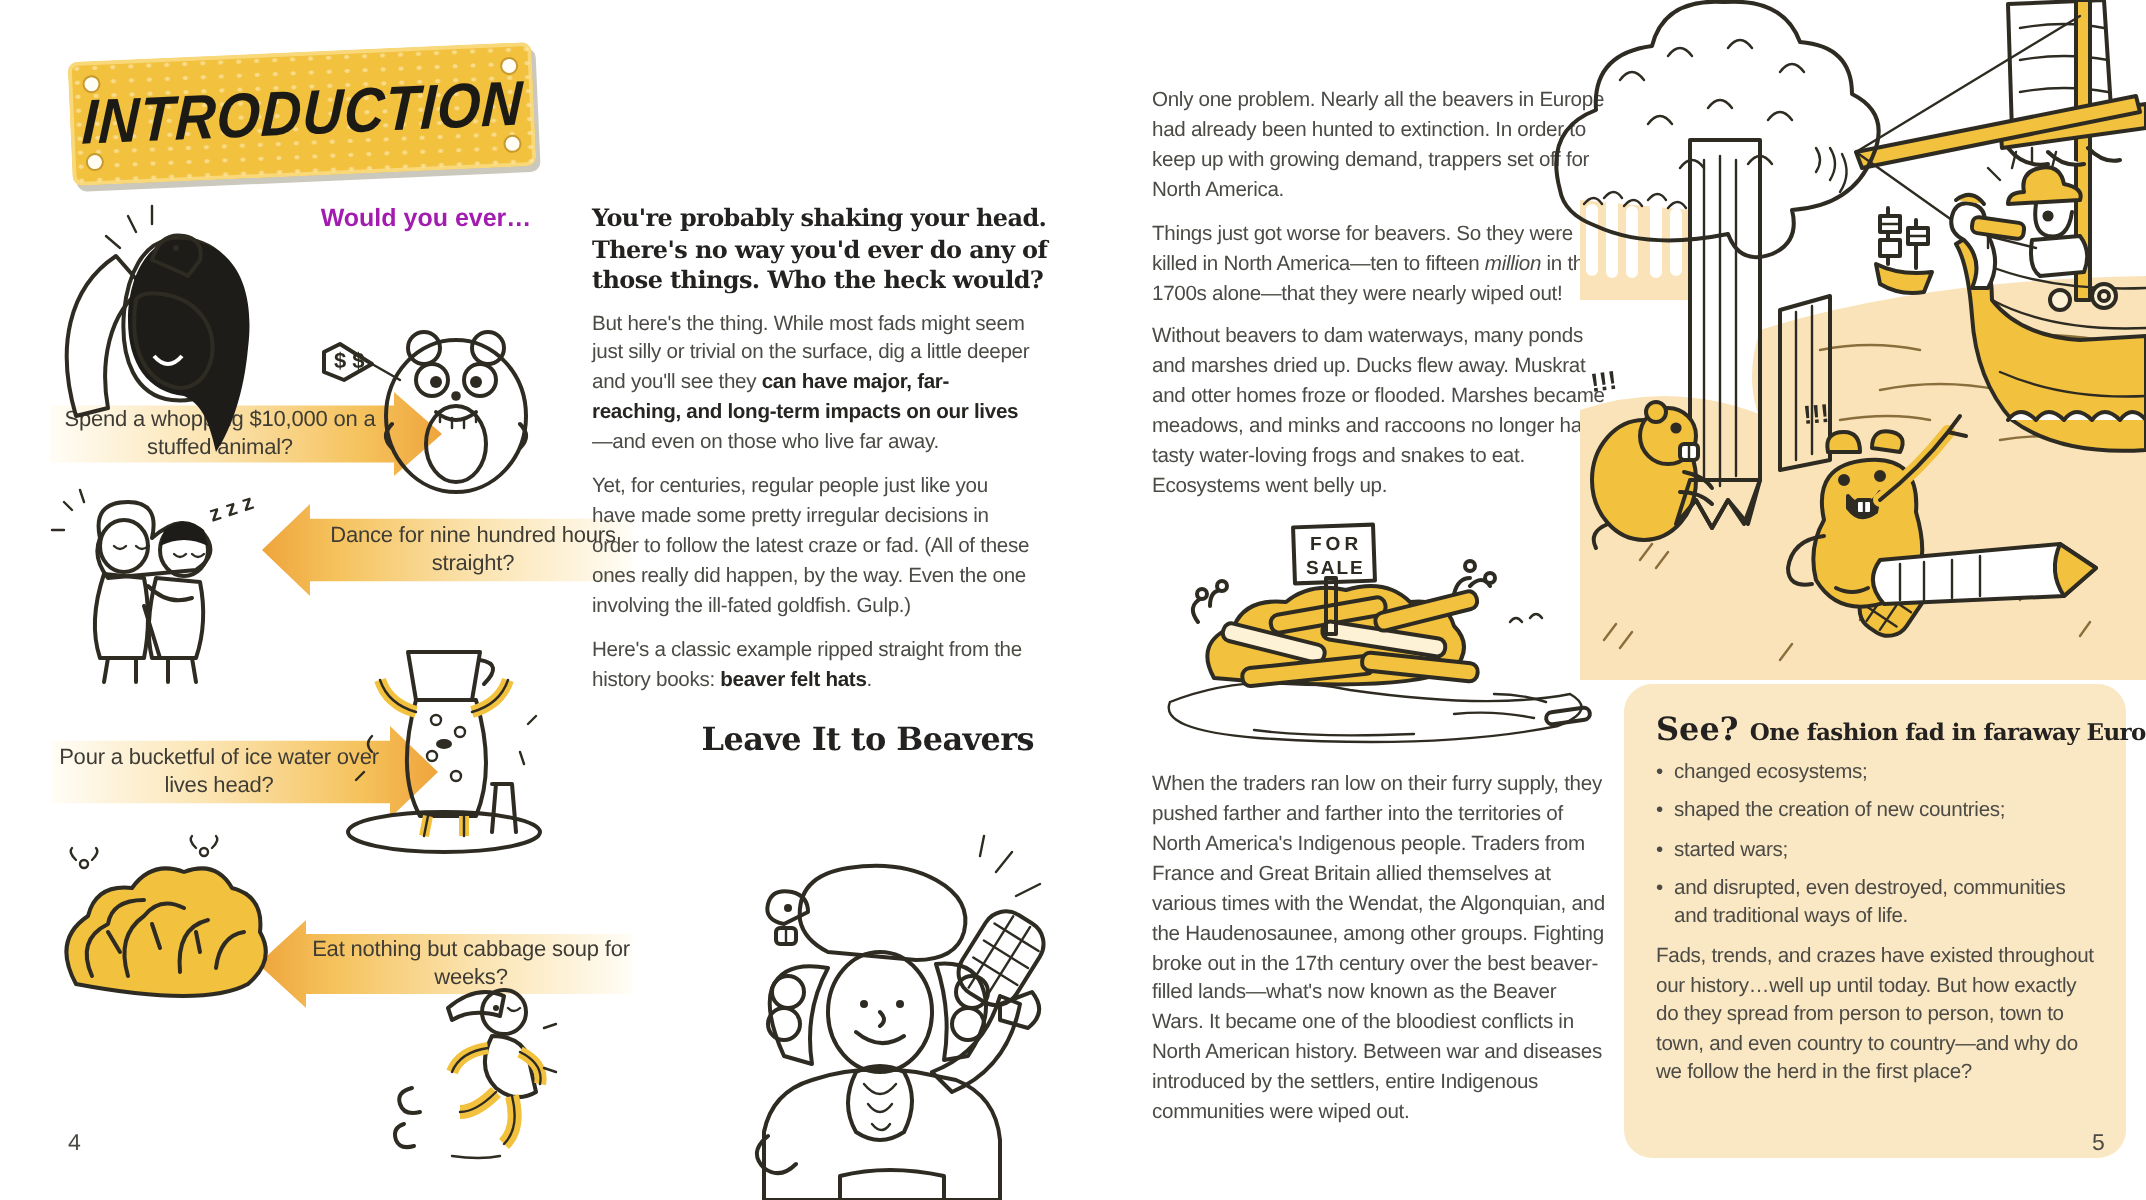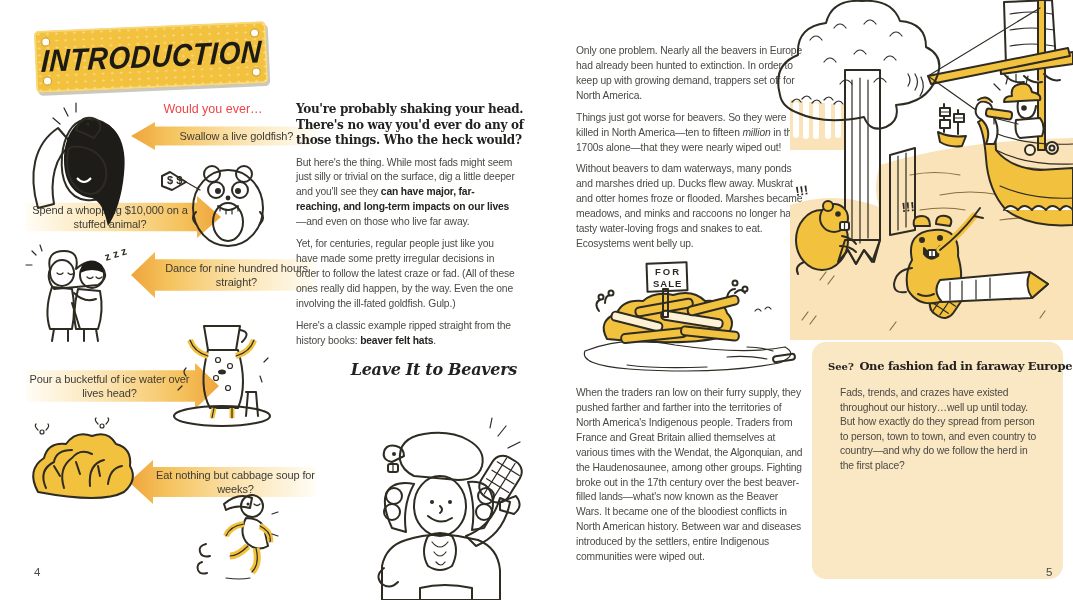--- a/index.html
+++ b/index.html
@@ -18,63 +18,60 @@
   .rivet{position:absolute;width:7px;height:7px;border-radius:50%;background:#fffdf4;border:1.5px solid #c79a2e;}
   
   .arrow{position:absolute;display:flex;align-items:center;justify-content:center;text-align:center;
     color:#3e3c35;font-size:11px;line-height:1.3;letter-spacing:-0.1px;}
   .arrow.left{background:linear-gradient(90deg,#EFA43B 0,#F5C25C 20%,#FBE3AF 58%,#FFFDF6 100%);
     clip-path:polygon(0 50%,24px 0,24px 16%,100% 16%,100% 84%,24px 84%,24px 100%);padding-left:26px;}
   .arrow.right{background:linear-gradient(270deg,#EFA43B 0,#F5C25C 20%,#FBE3AF 58%,#FFFDF6 100%);
     clip-path:polygon(100% 50%,calc(100% - 24px) 0,calc(100% - 24px) 16%,0 16%,0 84%,calc(100% - 24px) 84%,calc(100% - 24px) 100%);
     padding-right:26px;}
   .would-ever{position:absolute;left:150px;top:102px;width:126px;text-align:center;
-    font-weight:normal;font-size:12.5px;color:#ef4444;}
+    font-weight:bold;font-size:12.5px;color:#a21caf;}
   .pageno{position:absolute;font-size:11.5px;color:#4b4a45;}
   
   .midcol{position:absolute;left:296px;top:102px;width:221px;}
   .midcol h2{font-size:12px;line-height:15.5px;margin:0 0 7px 0;letter-spacing:-0.3px;}
-  .midcol h3{font-size:16px;margin:11px 0 5px 0;white-space:nowrap;letter-spacing:-0.3px;font-style:italic;}
+  .midcol h3{font-size:16px;margin:11px 0 5px 0;white-space:nowrap;letter-spacing:-0.3px;}
   .rightcol{position:absolute;left:576px;top:44px;width:228px;}
   .wrap-sp1{float:right;width:66px;height:16px;margin-top:16px;}
   .wrap-sp2{float:right;clear:right;width:122px;height:80px;}
   b.inkbold{color:#262521;}
   
   .seebox{position:absolute;left:812px;top:342px;width:251px;height:237px;box-sizing:border-box;
     background:#FAE7C3;border-radius:14px;padding:13px 12px 10px 16px;}
   .seebox-head{white-space:nowrap;margin-bottom:6px;}
-  .see-lead{font-size:10px;}
+  .see-lead{font-size:16px;}
   .see-rest{font-size:11.5px;letter-spacing:-0.3px;}
   .seebox ul{list-style:none;margin:0 0 6px 0;padding:0;}
   .seebox li{font-size:10.3px;line-height:1.35;letter-spacing:-0.15px;margin:0 0 5.5px 0;padding-left:9px;position:relative;}
   .seebox li:before{content:"•";position:absolute;left:0;top:0;color:#4b4a45;}
-  .seebox .closing{font-size:10.3px;line-height:1.42;letter-spacing:-0.15px;margin:12px;}
+  .seebox .closing{font-size:10.3px;line-height:1.42;letter-spacing:-0.15px;margin:0;}
   svg{position:absolute;overflow:visible;}
   svg .ink{stroke:#2e2b22;stroke-width:2;stroke-linecap:round;stroke-linejoin:round;fill:none;}
   svg .thin{stroke:#2e2b22;stroke-width:1.2;stroke-linecap:round;fill:none;}
   svg text{font-family:"Liberation Sans",sans-serif;}
 </style>
 </head>
 <body>
 
 <div class="spread">
 
   <div class="banner">
     <span class="rivet" style="left:7px;top:7px"></span>
     <span class="rivet" style="right:7px;top:7px"></span>
     <span class="rivet" style="left:7px;bottom:7px"></span>
     <span class="rivet" style="right:7px;bottom:7px"></span>
     <span class="banner-title">INTRODUCTION</span>
   </div>
 
   <div class="would-ever">Would you ever…</div>
 
-  <div class="arrow left" style="left:131px;top:122px;width:159px;height:28px">
-      <span>Swallow a live goldfish?</span>
-    </div>
   <div class="arrow right" style="left:25px;top:196px;width:170px;height:42px">
       <span>Spend a whopping $10,000 on a stuffed animal?</span>
     </div>
   <div class="arrow left" style="left:131px;top:252px;width:159px;height:46px">
       <span>Dance for nine hundred hours straight?</span>
     </div>
   <div class="arrow right" style="left:26px;top:363px;width:167px;height:46px">
       <span>Pour a bucketful of ice water over lives head?</span>
     </div>
   <div class="arrow left" style="left:129px;top:460px;width:161px;height:44px">
@@ -346,18 +343,24 @@
       <path d="M240,272 L258,284 L242,298 Q234,286 240,272 Z" fill="#F2C13E"></path>
       <path d="M160,282 l0,18 M172,281 l0,19 M186,280 l0,19 M200,278 l0,20" class="thin"></path>
     </g>
   </svg>
 
   <div class="seebox">
     <div class="seebox-head slab">
       <span class="see-lead">See?</span>
       <span class="see-rest">One fashion fad in faraway Europe</span>
     </div>
+    <ul>
+      <li>changed ecosystems;</li>
+      <li>shaped the creation of new countries;</li>
+      <li>started wars;</li>
+      <li>and disrupted, even destroyed, communities and traditional ways of life.</li>
+    </ul>
     <p class="closing">Fads, trends, and crazes have existed throughout our history…well up until today. But how exactly do they spread from person to person, town to town, and even country to country—and why do we follow the herd in the first place?</p>
   </div>
 
   <div class="pageno" style="left:1046px;top:566px">5</div>
 
 </div>
 
 </body></html>

